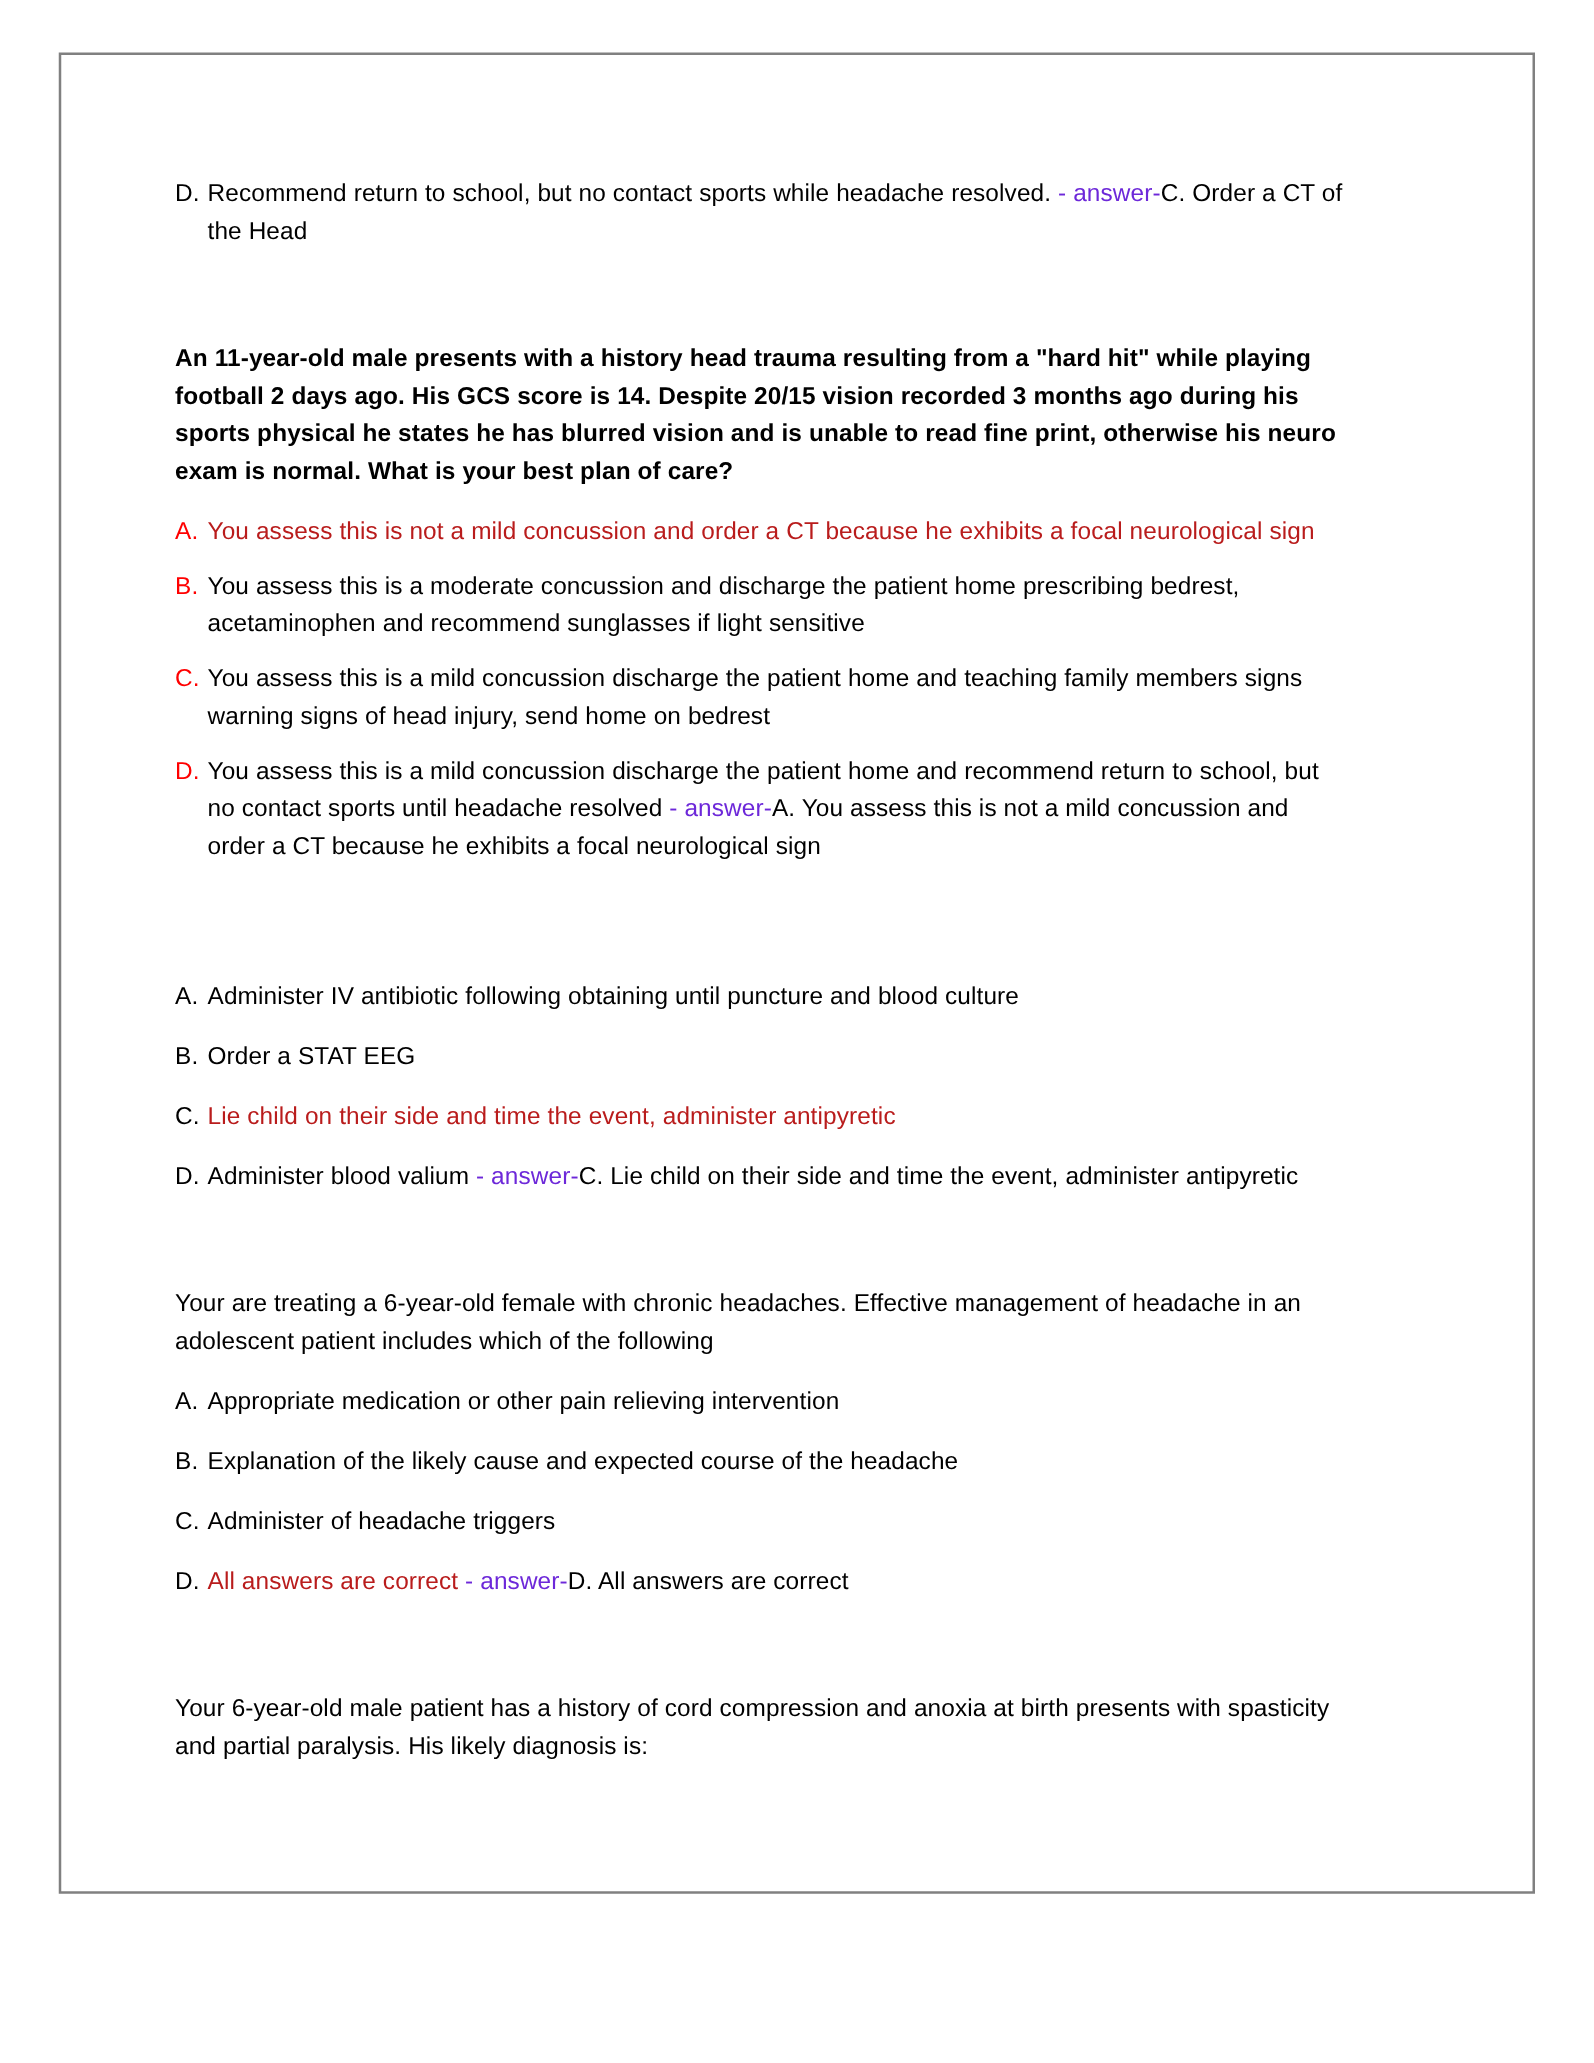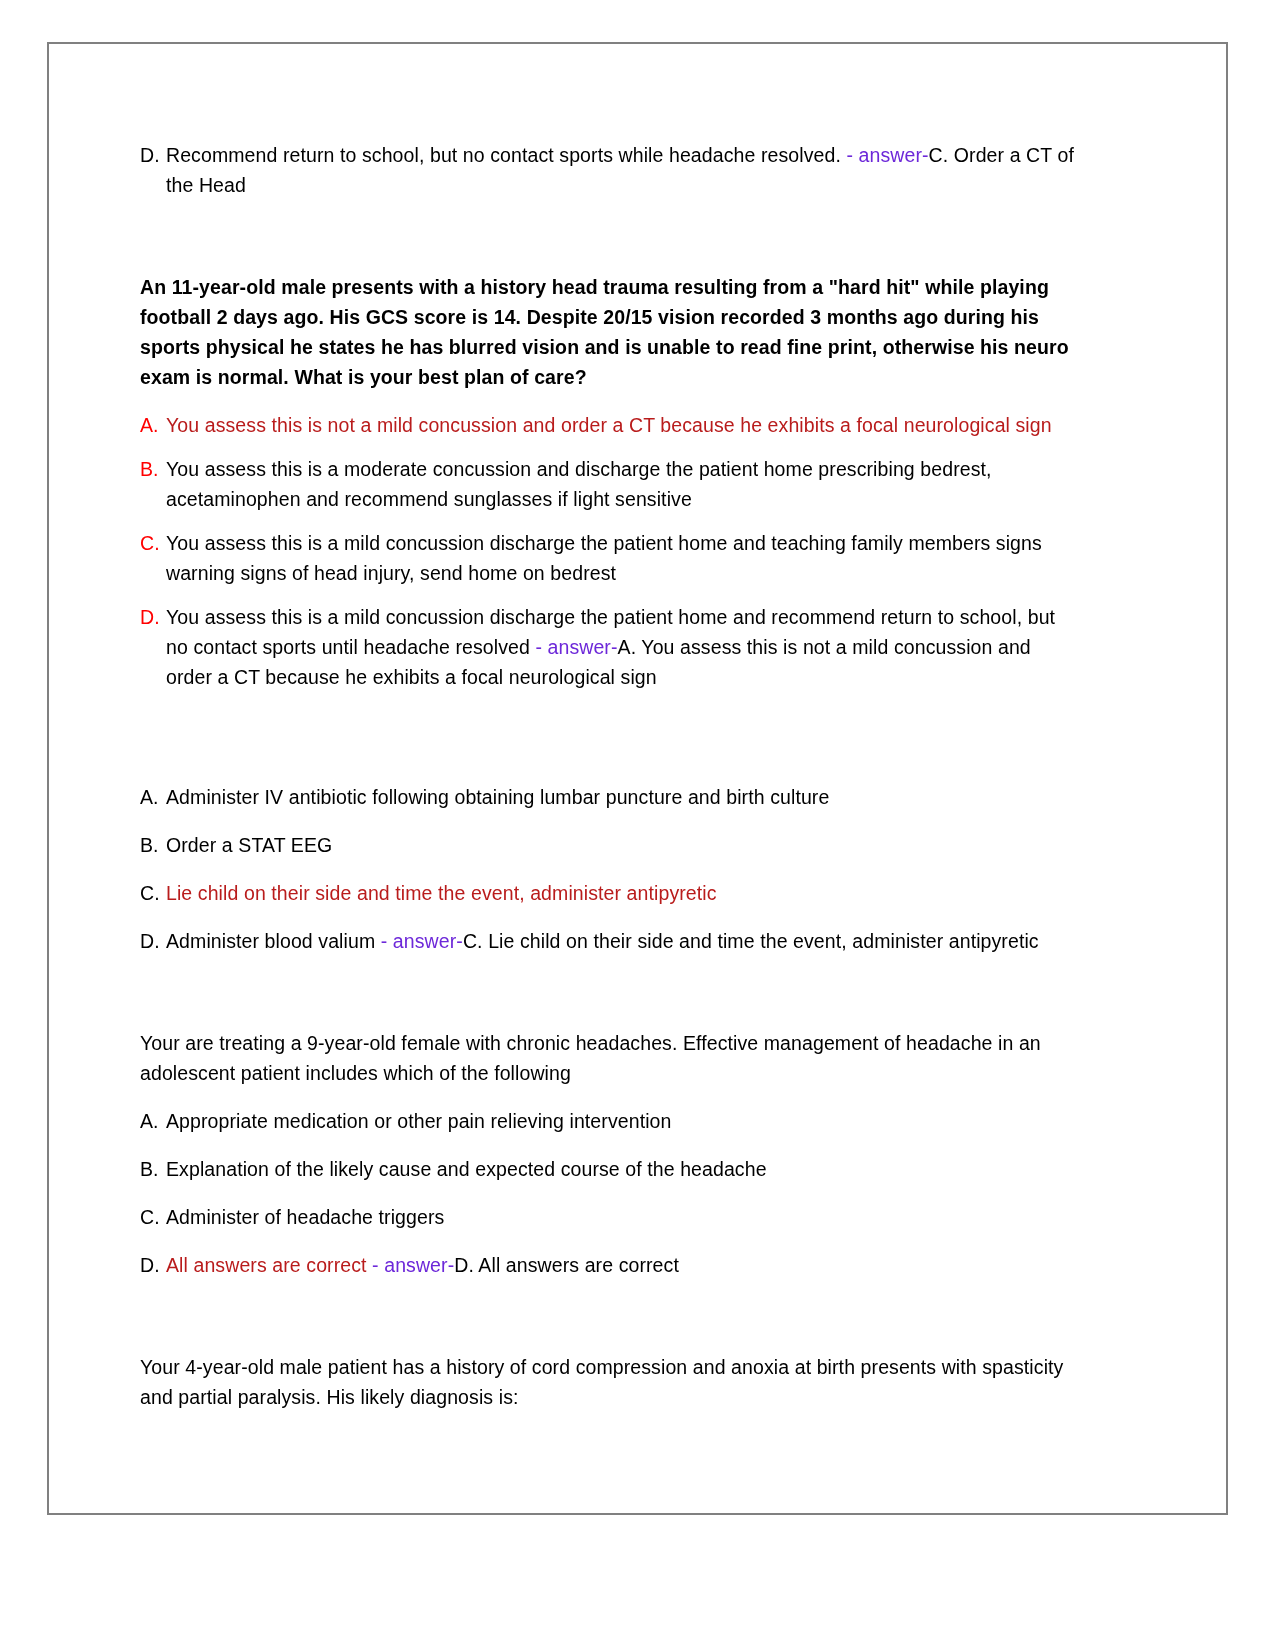--- a/index.html
+++ b/index.html
@@ -122,21 +122,21 @@
       <span class="body"><span class="black">You assess this is a mild concussion discharge the patient home and recommend return to school, but no contact sports until headache resolved</span><span class="answer-tag"> - answer-</span><span class="black">A. You assess this is not a mild concussion and order a CT because he exhibits a focal neurological sign</span></span>
     </div>
 
     <div class="gap-xl"></div>
 
 
     <div class="gap-s"></div>
 
     <div class="para opt">
       <span class="letter">A.</span>
-      <span class="body black">Administer IV antibiotic following obtaining lumbar puncture and birth culture</span>
+      <span class="body black">Administer IV antibiotic following obtaining until puncture and blood culture</span>
     </div>
 
     <div class="gap-s"></div>
 
     <div class="para opt">
       <span class="letter">B.</span>
       <span class="body black">Order a STAT EEG</span>
     </div>
 
     <div class="gap-s"></div>
@@ -148,21 +148,21 @@
 
     <div class="gap-s"></div>
 
     <div class="para opt">
       <span class="letter">D.</span>
       <span class="body"><span class="black">Administer blood valium</span><span class="answer-tag"> - answer-</span><span class="black">C. Lie child on their side and time the event, administer antipyretic</span></span>
     </div>
 
     <div class="gap-xl"></div>
 
-    <p class="para stem">Your are treating a 9-year-old female with chronic headaches. Effective management of headache in an adolescent patient includes which of the following</p>
+    <p class="para stem">Your are treating a 6-year-old female with chronic headaches. Effective management of headache in an adolescent patient includes which of the following</p>
 
     <div class="gap-s"></div>
 
     <div class="para opt">
       <span class="letter">A.</span>
       <span class="body black">Appropriate medication or other pain relieving intervention</span>
     </div>
 
     <div class="gap-s"></div>
 
@@ -180,16 +180,16 @@
 
     <div class="gap-s"></div>
 
     <div class="para opt">
       <span class="letter">D.</span>
       <span class="body"><span class="red">All answers are correct</span><span class="answer-tag"> - answer-</span><span class="black">D. All answers are correct</span></span>
     </div>
 
     <div class="gap-xl"></div>
 
-    <p class="para stem">Your 4-year-old male patient has a history of cord compression and anoxia at birth presents with spasticity and partial paralysis. His likely diagnosis is:</p>
+    <p class="para stem">Your 6-year-old male patient has a history of cord compression and anoxia at birth presents with spasticity and partial paralysis. His likely diagnosis is:</p>
 
   </div>
 </div>
 
 </body></html>

